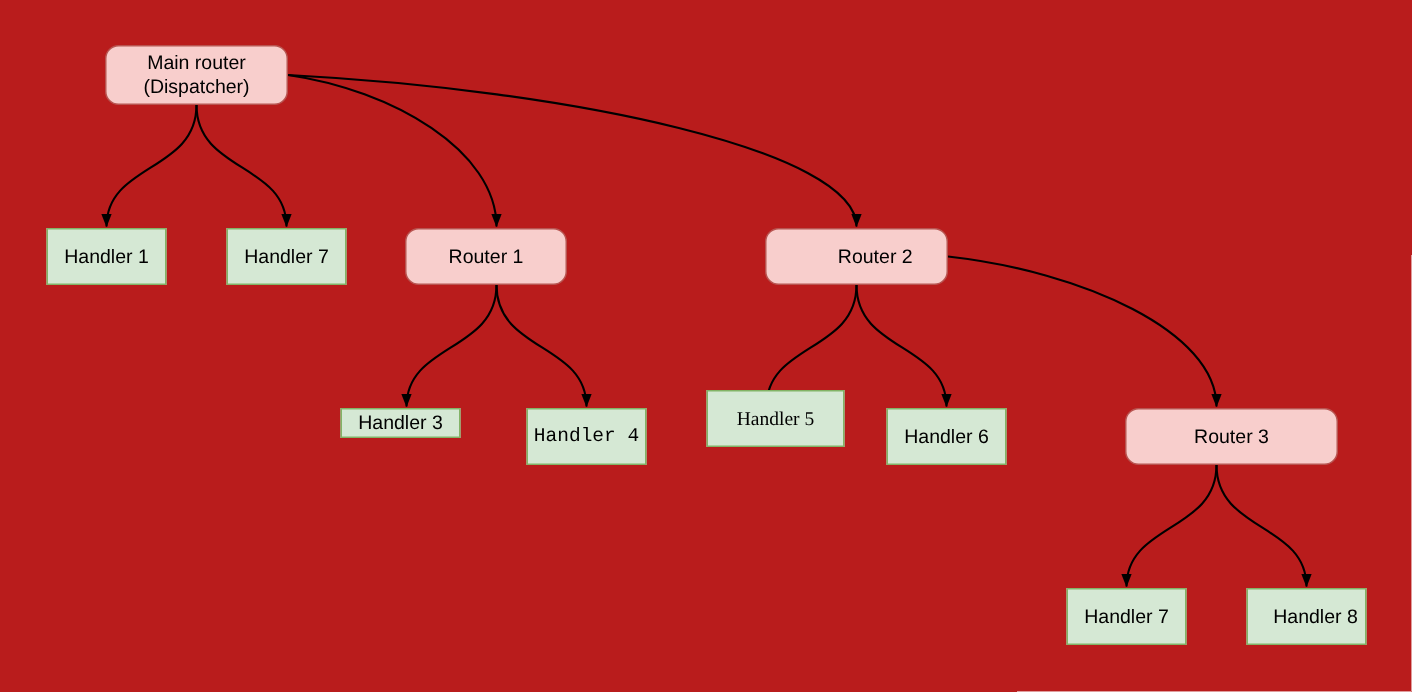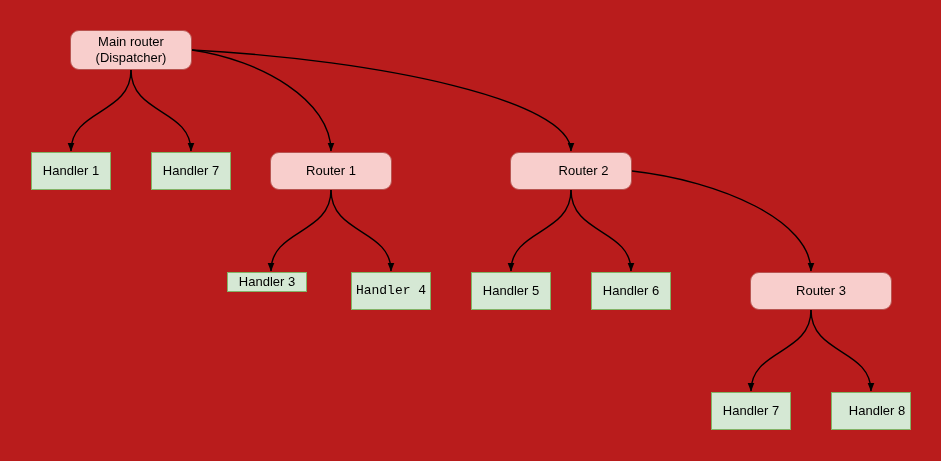--- a/index.html
+++ b/index.html
@@ -68,23 +68,23 @@
         <path class="edge" d="M 632 171 C 721.5 181, 811 221, 811 271" marker-end="url(#arrow)"></path>
         <path class="edge" d="M 811 310 C 811 354.55, 751 348.88, 751 391" marker-end="url(#arrow)"></path>
         <path class="edge" d="M 811 310 C 811 354.55, 871 348.88, 871 391" marker-end="url(#arrow)"></path>
       </g>
   </svg>
   <div id="node-layer">
       <div class="node router" style="left: 70px; top: 30px; width: 122px; height: 40px;"><span>Main router
 (Dispatcher)</span></div>
       <div class="node handler" style="left: 31px; top: 152px; width: 80px; height: 38px; justify-content: center;"><span>Handler 1</span></div>
       <div class="node handler" style="left: 151px; top: 152px; width: 80px; height: 38px;"><span>Handler 7</span></div>
-      <div class="node router" style="left: 270px; top: 152px; width: 122px; height: 38px;"><span>Router 1</span></div>
+      <div class="node router" style="left: 270px; top: 152px; width: 108px; height: 38px;"><span>Router 1</span></div>
       <div class="node router" style="left: 510px; top: 152px; width: 122px; height: 38px; padding-left: 25px;"><span>Router 2</span></div>
       <div class="node handler" style="left: 227px; top: 272px; width: 80px; height: 20px;"><span>Handler 3</span></div>
       <div class="node handler" style="left: 351px; top: 272px; width: 80px; height: 38px; font-family: Liberation Mono, monospace;"><span>Handler 4</span></div>
-      <div class="node handler" style="left: 471px; top: 272px; width: 80px; height: 38px;"><span>Handler 5</span></div>
+      <div class="node handler" style="left: 471px; top: 260px; width: 92px; height: 38px; font-family: Liberation Serif, serif;"><span>Handler 5</span></div>
       <div class="node handler" style="left: 591px; top: 272px; width: 80px; height: 38px;"><span>Handler 6</span></div>
       <div class="node router" style="left: 750px; top: 272px; width: 142px; height: 38px;"><span>Router 3</span></div>
       <div class="node handler" style="left: 711px; top: 392px; width: 80px; height: 38px;"><span>Handler 7</span></div>
       <div class="node handler" style="left: 831px; top: 392px; width: 80px; height: 38px; padding-left: 12px;"><span>Handler 8</span></div>
     </div>
 </div>
 
 </body></html>

